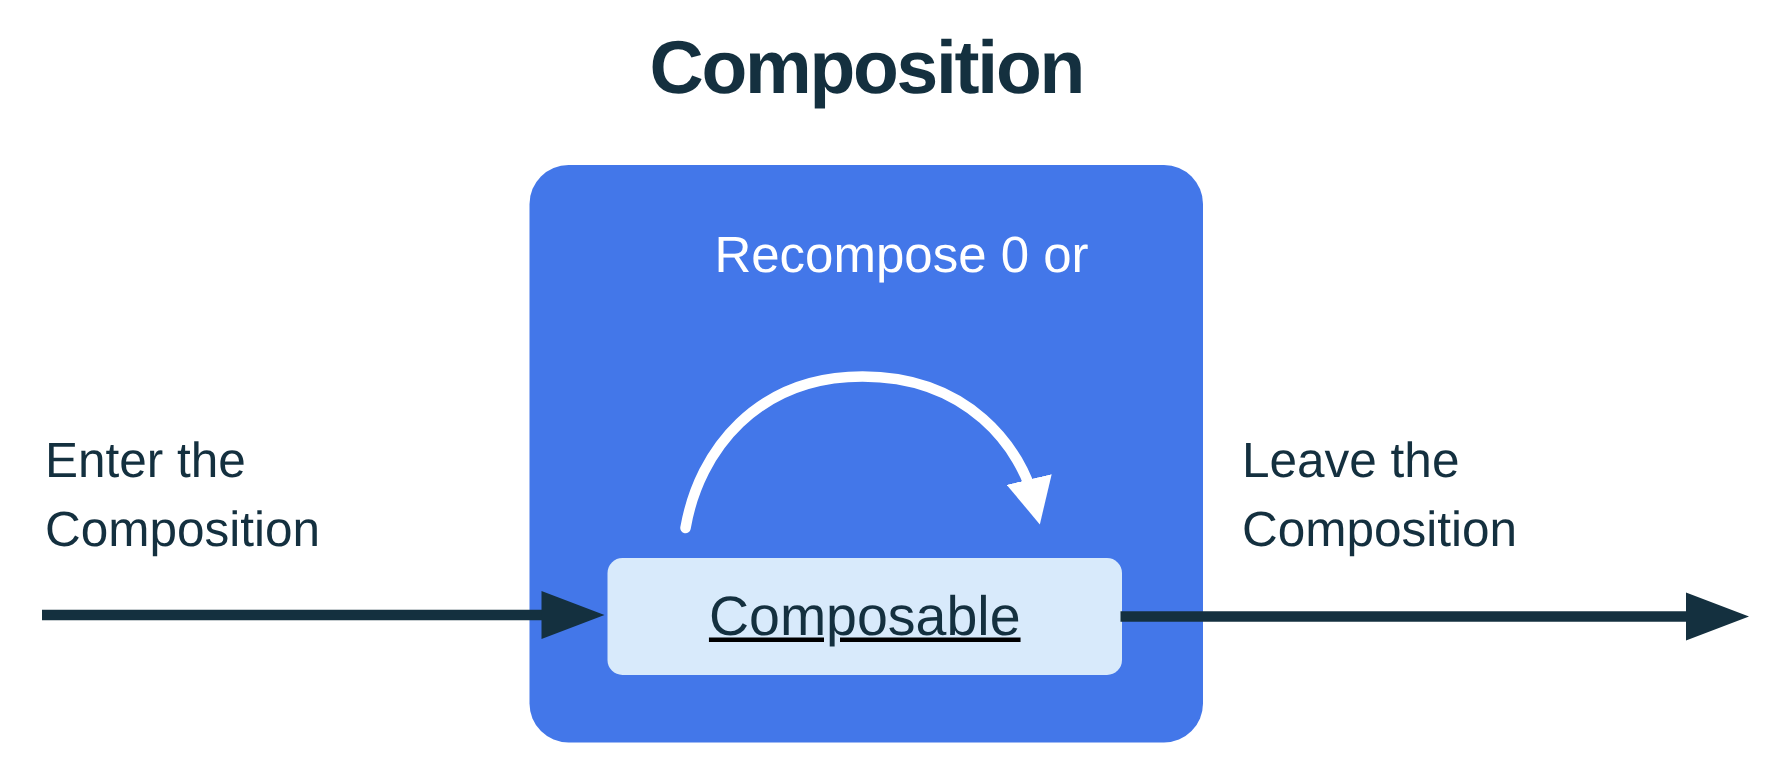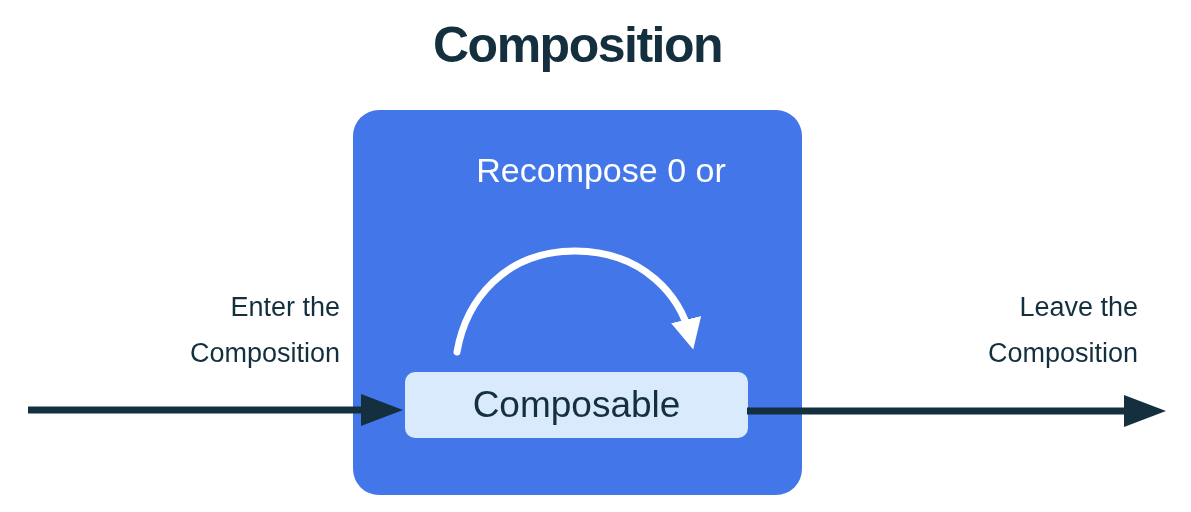--- a/index.html
+++ b/index.html
@@ -53,38 +53,39 @@
     line-height: 45px;
     font-weight: 400;
     color: var(--color-white);
     z-index: 2;
   }
   .composable-box {
     position: absolute;
     left: 405px;
     top: 372px;
     width: 343px;
-    height: 66px;
+    height: 78px;
     background: var(--color-light-blue);
     border-radius: 10px;
     display: flex;
     align-items: center;
     justify-content: center;
     z-index: 2;
+    text-decoration: underline;
   }
   .composable-label {
     font-size: 37px;
     font-weight: 400;
     color: var(--color-dark);
   }
   .flow-label {
     position: absolute;
     width: 310px;
-    text-align: right;
-    font-size: 27px;
+    text-align: left;
+    font-size: 33px;
     line-height: 46px;
     font-weight: 400;
     color: var(--color-dark);
     z-index: 4;
   }
   .flow-label.enter { left: 30px;  top: 284px; }
   .flow-label.leave { left: 828px; top: 284px; }
   .diagram-svg {
     position: absolute;
     left: 0;

